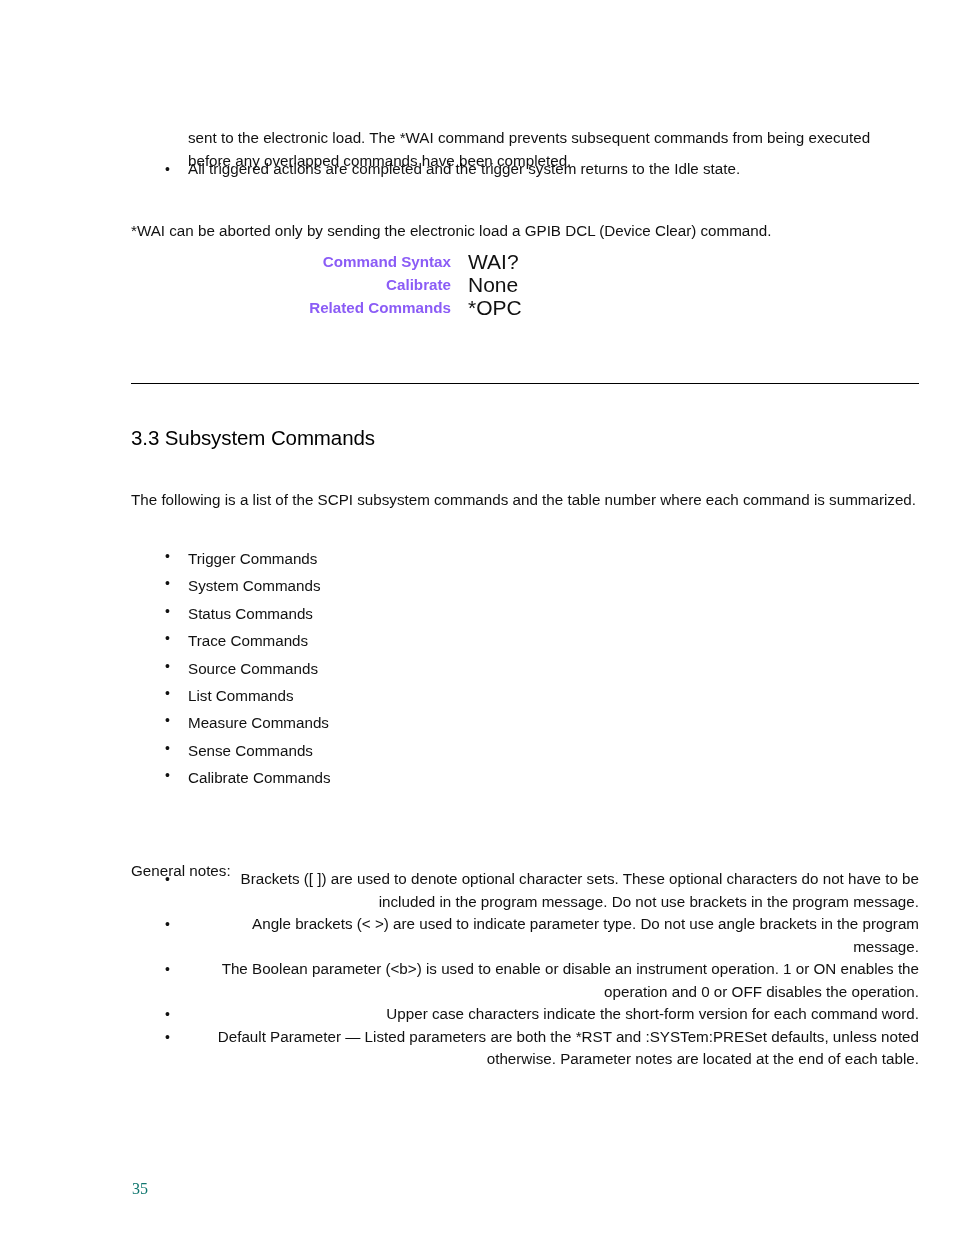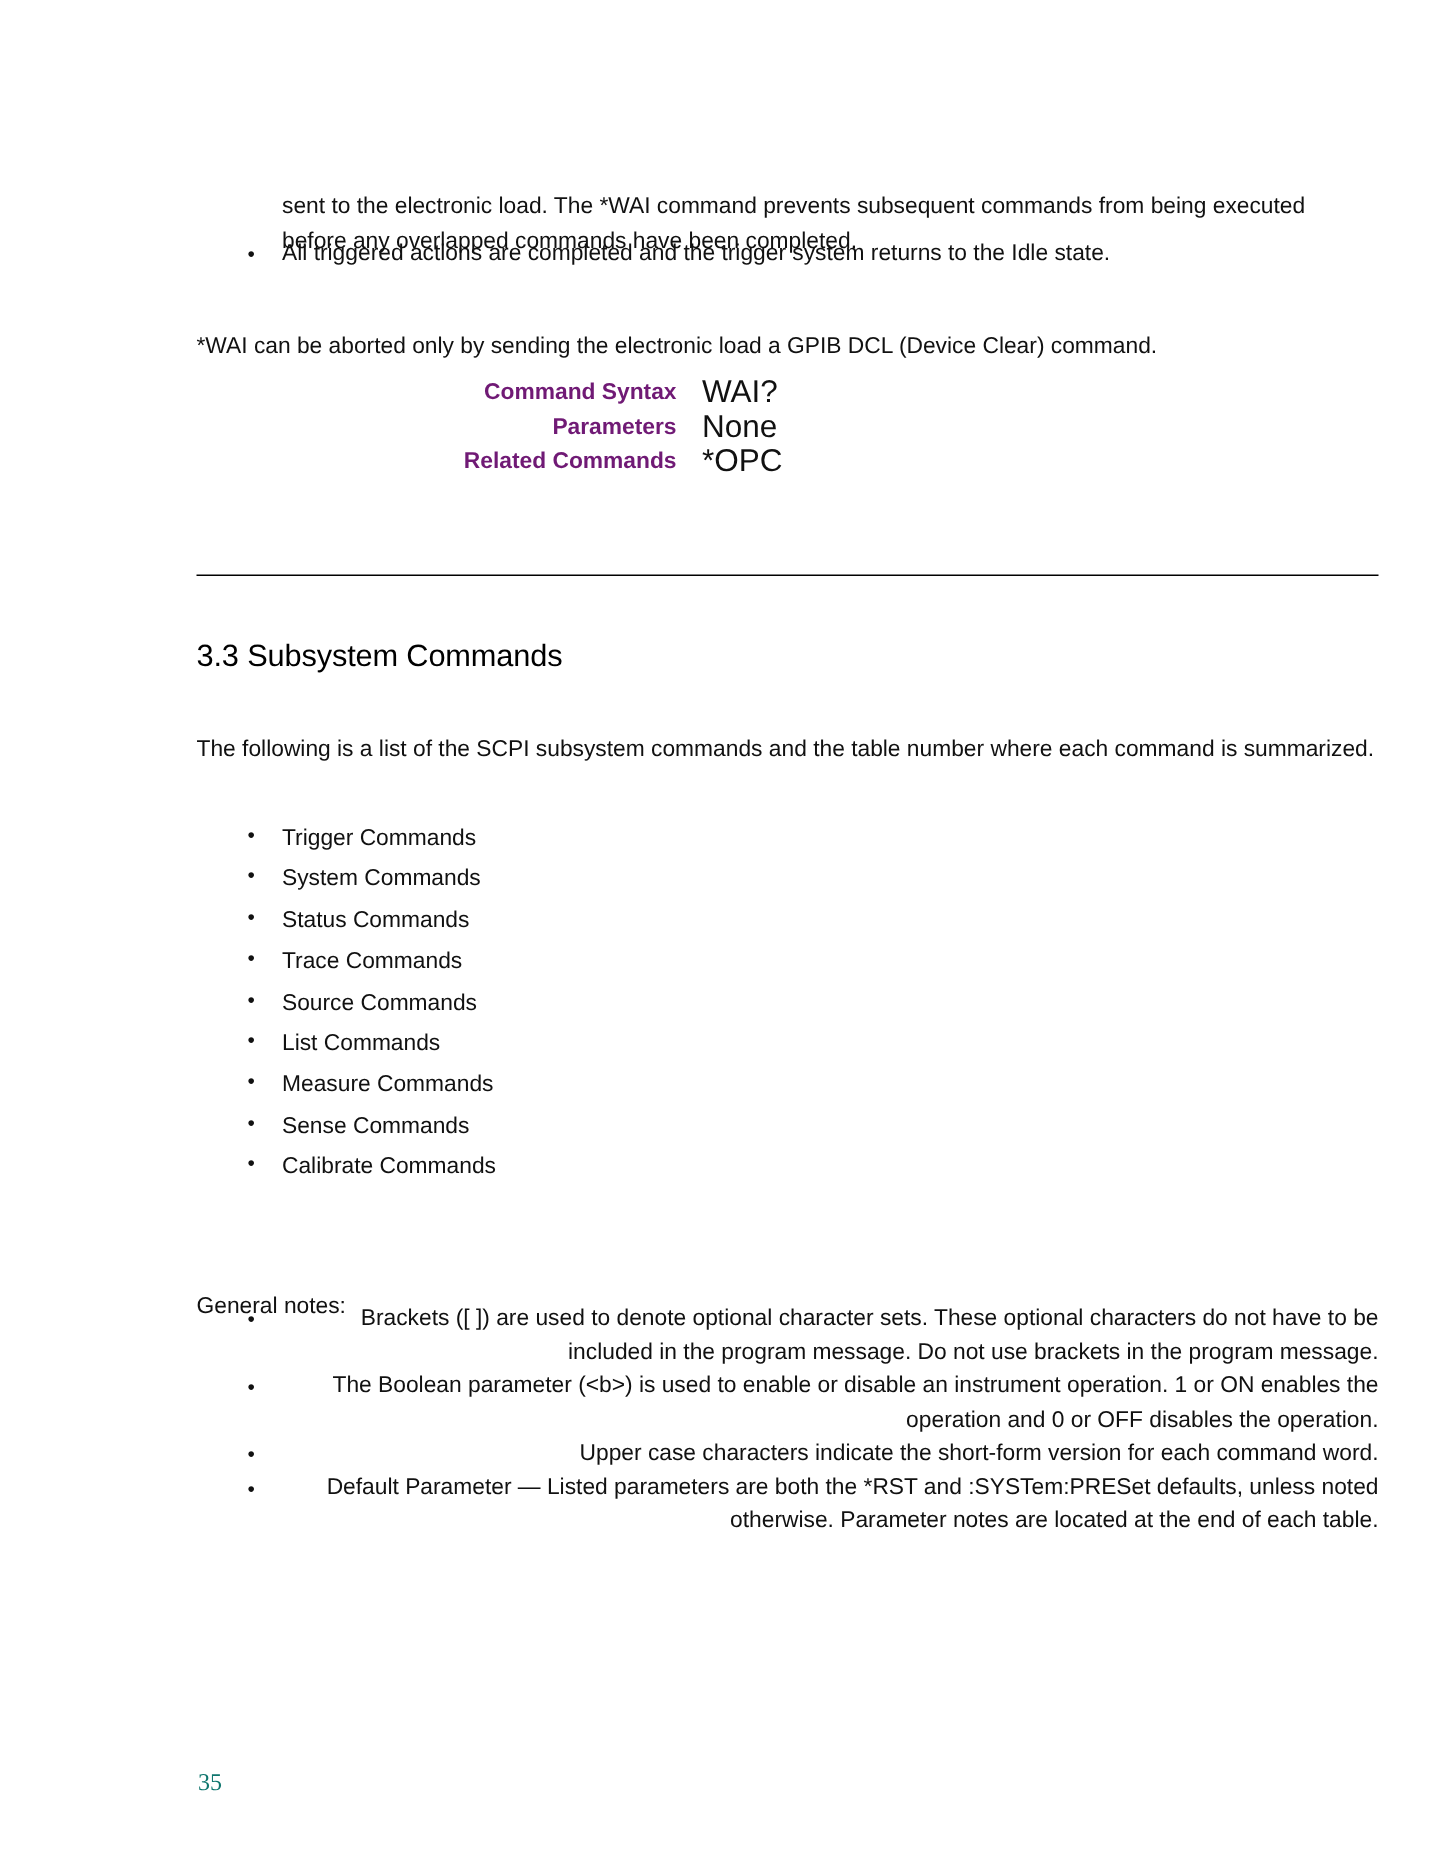--- a/index.html
+++ b/index.html
@@ -84,21 +84,21 @@
   }
   .syntax-row {
     display: flex;
     line-height: 22.8px;
   }
   .syntax-label {
     width: 320px;
     text-align: right;
     font-weight: bold;
     font-size: 15.2px;
-    color: #701a75;
+    color: #8b5cf6;
   }
   .syntax-value {
     padding-left: 17px;
     font-size: 21px;
     color: #111111;
   }
 
   
   .divider {
     position: absolute;
@@ -176,21 +176,21 @@
   </ul>
 
   <p class="body-text para-wai">*WAI can be aborted only by sending the electronic load a GPIB DCL (Device Clear) command.</p>
 
   <div class="syntax-block">
     <div class="syntax-row">
       <div class="syntax-label">Command Syntax</div>
       <div class="syntax-value">WAI?</div>
     </div>
     <div class="syntax-row">
-      <div class="syntax-label">Parameters</div>
+      <div class="syntax-label">Calibrate</div>
       <div class="syntax-value">None</div>
     </div>
     <div class="syntax-row">
       <div class="syntax-label">Related Commands</div>
       <div class="syntax-value">*OPC</div>
     </div>
   </div>
 
   <div class="divider"></div>
 
@@ -207,20 +207,21 @@
       <li>List Commands</li>
       <li>Measure Commands</li>
       <li>Sense Commands</li>
       <li>Calibrate Commands</li>
     </ul>
 
   <p class="body-text general-notes-label">General notes:</p>
 
   <ul class="bullets body-text list-notes">
       <li>Brackets ([ ]) are used to denote optional character sets. These optional characters do not have to be included in the program message. Do not use brackets in the program message.</li>
+      <li>Angle brackets (&lt; &gt;) are used to indicate parameter type. Do not use angle brackets in the program message.</li>
       <li>The Boolean parameter (&lt;b&gt;) is used to enable or disable an instrument operation. 1 or ON enables the operation and 0 or OFF disables the operation.</li>
       <li>Upper case characters indicate the short-form version for each command word.</li>
       <li>Default Parameter — Listed parameters are both the *RST and :SYSTem:PRESet defaults, unless noted otherwise. Parameter notes are located at the end of each table.</li>
     </ul>
 
   <div class="page-number">35</div>
 
 </div>
 
 </body></html>

